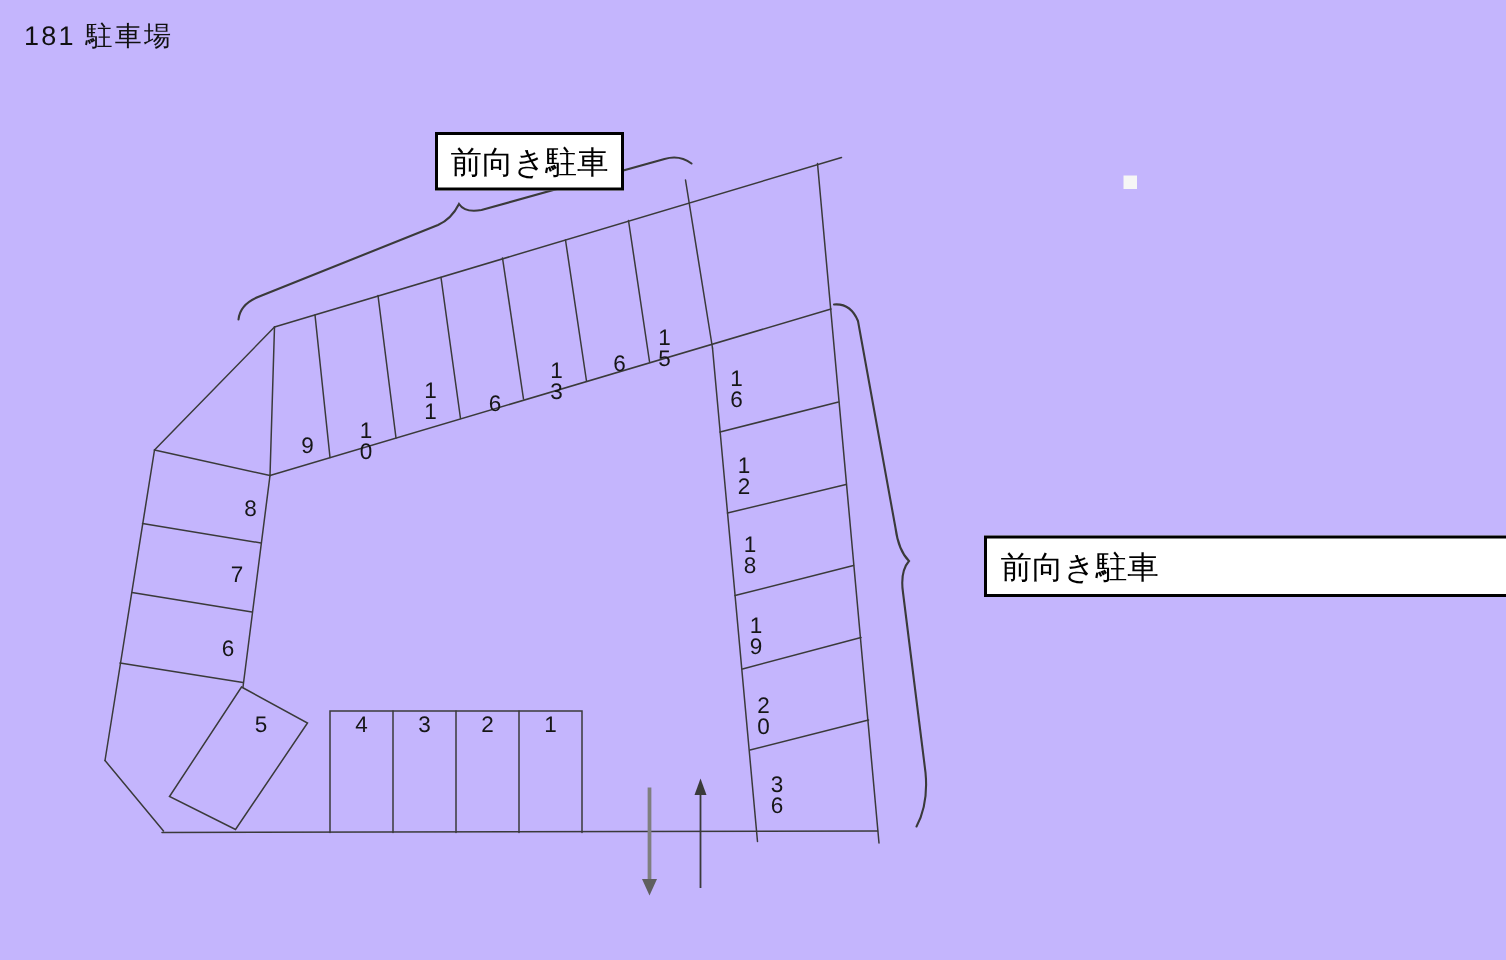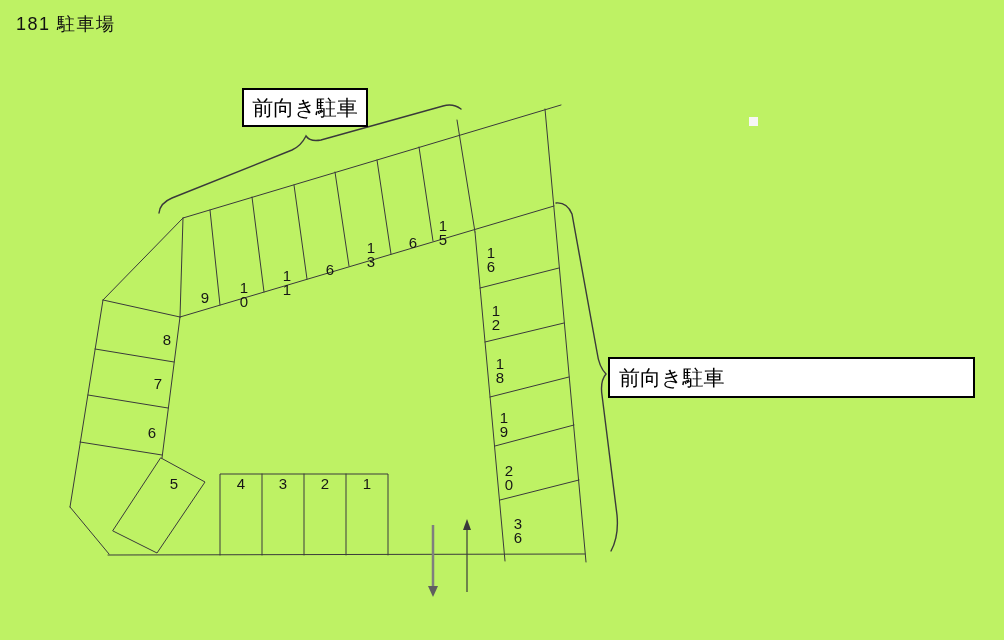--- a/index.html
+++ b/index.html
@@ -1,33 +1,33 @@
 <!DOCTYPE html>
 <html><head>
 <meta charset="utf-8">
 <style>
   html,body{margin:0;padding:0;background:#fff;}
   .stage{
-    position:relative;width:1004px;height:640px;background:#bef264;
+    position:relative;width:1004px;height:640px;background:#c4b5fd;
     font-family:"Liberation Sans","DejaVu Sans",sans-serif;overflow:hidden;color:#000;
   }
   .title{
     position:absolute;left:16px;top:12px;font-size:18px;letter-spacing:1.5px;color:#111;
     white-space:nowrap;
   }
   svg.plan{position:absolute;left:0;top:0;}
   .num{
     position:absolute;transform:translate(-50%,-50%);
     font-size:15px;line-height:14px;width:12px;text-align:center;
     word-break:break-all;color:#161616;
   }
   .box{
     position:absolute;border:2px solid #000;background:#fff;
     display:flex;align-items:center;font-size:21px;color:#000;
-    box-sizing:border-box;white-space:nowrap;
+    box-sizing:border-box;white-space:nowrap;margin-left:48px;
   }
   .box-top{left:242px;top:88px;width:126px;height:39px;justify-content:center;}
   .box-right{left:608px;top:357px;width:367px;height:41px;padding-left:9px;justify-content:flex-start;}
   .artifact{position:absolute;left:749px;top:117px;width:9px;height:9px;background:#f6f6f6;}
 </style>
 </head>
 <body>
 
 <div class="stage">
 
@@ -84,21 +84,21 @@
       </g>
       <g>
         <path d="M467 528 L467 592" stroke="#3a3a3a" stroke-width="1.2" fill="none"></path>
         <path d="M463 530 L471 530 L467 519 Z" fill="#3a3a3a" stroke="none"></path>
       </g>
     </g>
   </svg>
 
   <div class="num" style="left:205px;top:298px">9</div>
   <div class="num" style="left:244px;top:295px">10</div>
-  <div class="num" style="left:287px;top:283px">11</div>
+  <div class="num" style="left:287px;top:268px">11</div>
   <div class="num" style="left:330px;top:270px">6</div>
   <div class="num" style="left:371px;top:255px">13</div>
   <div class="num" style="left:413px;top:243px">6</div>
   <div class="num" style="left:443px;top:233px">15</div>
 
   <div class="num" style="left:491px;top:260px">16</div>
   <div class="num" style="left:496px;top:318px">12</div>
   <div class="num" style="left:500px;top:371px">18</div>
   <div class="num" style="left:504px;top:425px">19</div>
   <div class="num" style="left:509px;top:478px">20</div>

